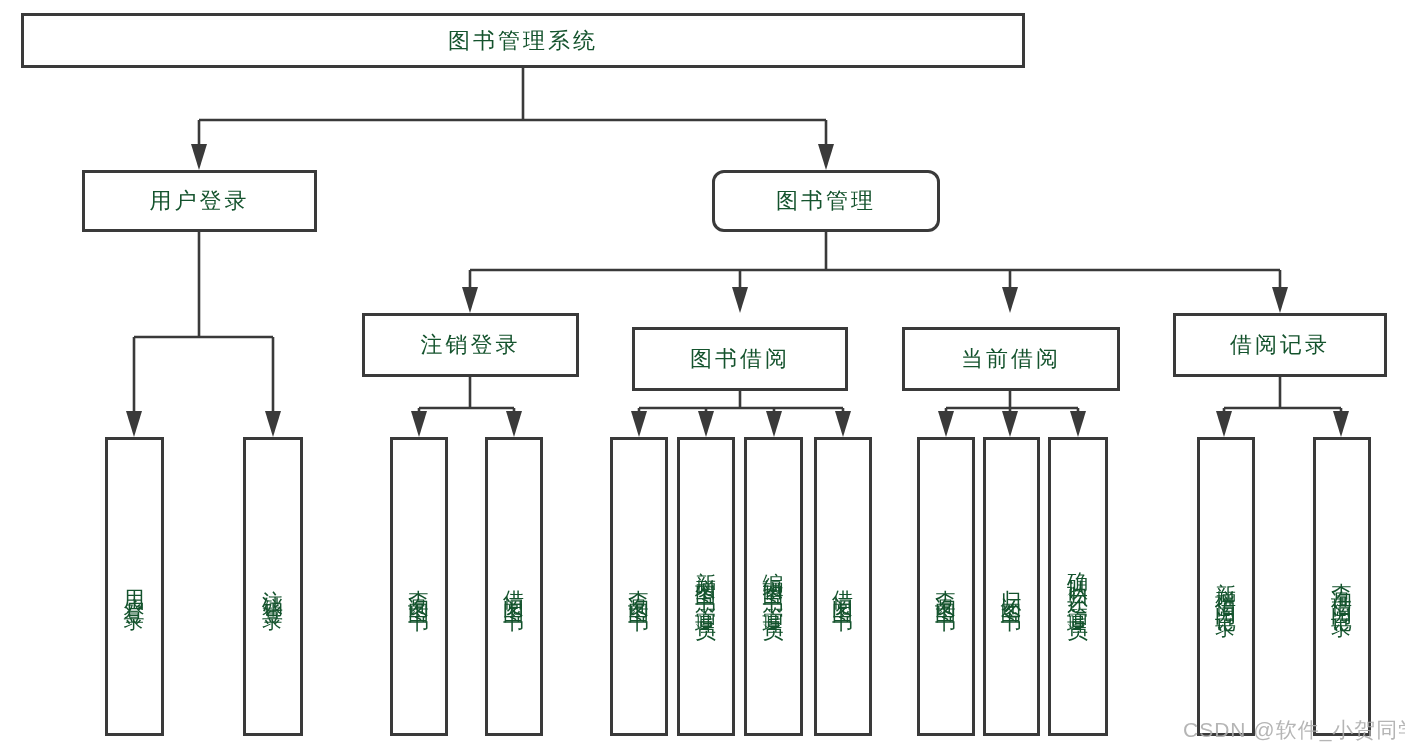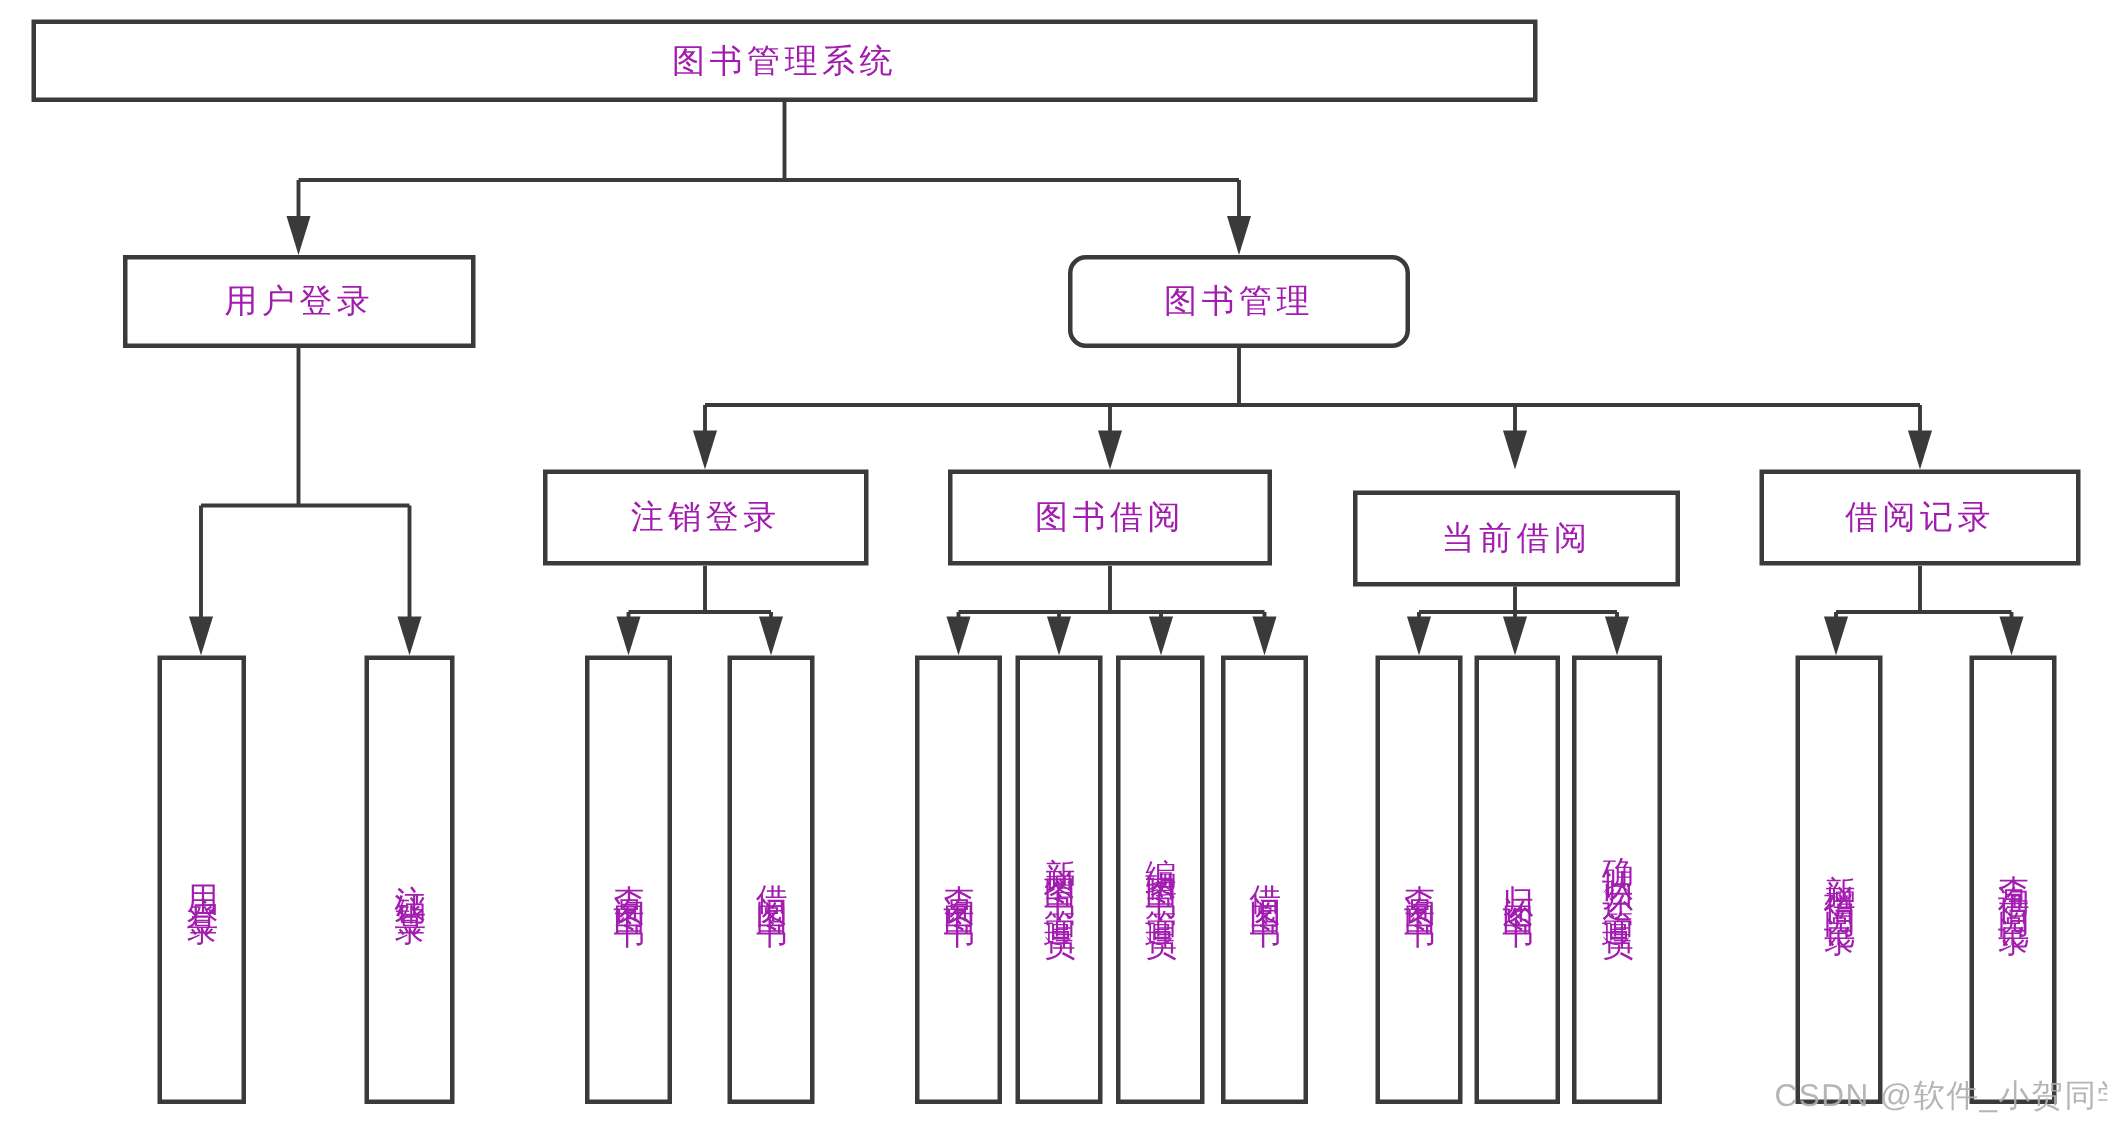--- a/index.html
+++ b/index.html
@@ -8,21 +8,21 @@
     width:1405px;height:747px;
     background:#ffffff;
     font-family:"Liberation Sans",sans-serif;
     overflow:hidden;
   }
   #edges{position:absolute;left:0;top:0;z-index:1;}
   .box{
     position:absolute;box-sizing:border-box;z-index:2;
     background:#ffffff;border:3px solid #3a3a3a;
     display:flex;align-items:center;justify-content:center;
-    color:#a21caf;
+    color:#14532d;
   }
   .hbox{font-size:22px;letter-spacing:3px;white-space:nowrap;}
   .vbox{
     writing-mode:vertical-rl;text-orientation:mixed;
     font-size:21px;letter-spacing:7px;line-height:1;
   }
   .watermark{
     position:absolute;left:1183px;top:716px;z-index:5;
     font-size:21px;letter-spacing:1px;color:#aeaeae;opacity:.9;
     white-space:nowrap;
@@ -98,21 +98,21 @@
       <polygon points="1333,411 1349,411 1341,437"></polygon>
     </g>
   </svg>
 
   <div class="box hbox" style="left:21px;top:13px;width:1004px;height:55px;">图书管理系统</div>
 
   <div class="box hbox" style="left:82px;top:170px;width:235px;height:62px;">用户登录</div>
   <div class="box hbox" style="left:712px;top:170px;width:228px;height:62px;border-radius:12px;">图书管理</div>
 
   <div class="box hbox" style="left:362px;top:313px;width:217px;height:64px;">注销登录</div>
-  <div class="box hbox" style="left:632px;top:313px;width:216px;height:64px;">图书借阅</div>
+  <div class="box hbox" style="left:632px;top:327px;width:216px;height:64px;">图书借阅</div>
   <div class="box hbox" style="left:902px;top:313px;width:218px;height:64px;margin-top:14px;">当前借阅</div>
   <div class="box hbox" style="left:1173px;top:313px;width:214px;height:64px;">借阅记录</div>
 
   <div class="box vbox" style="left:105px;top:437px;width:59px;height:299px;">用户登录</div>
   <div class="box vbox" style="left:243px;top:437px;width:60px;height:299px;">注销登录</div>
 
   <div class="box vbox" style="left:390px;top:437px;width:58px;height:299px;">查询图书</div>
   <div class="box vbox" style="left:485px;top:437px;width:58px;height:299px;">借阅图书</div>
 
   <div class="box vbox" style="left:610px;top:437px;width:58px;height:299px;">查询图书</div>

